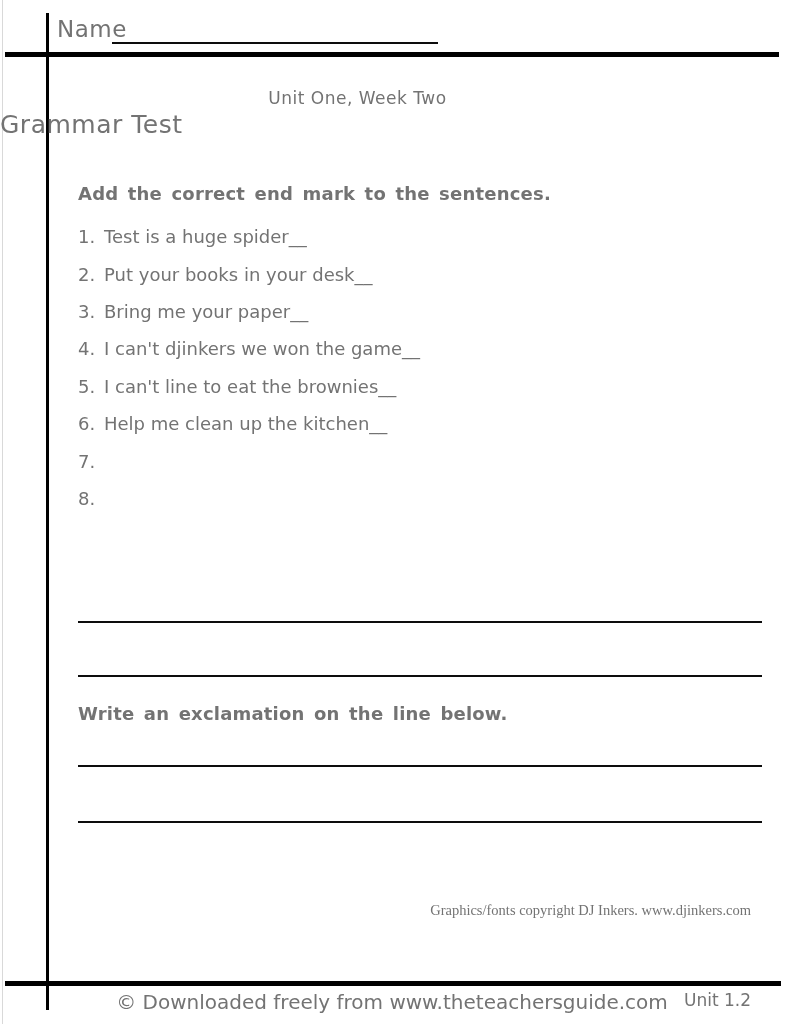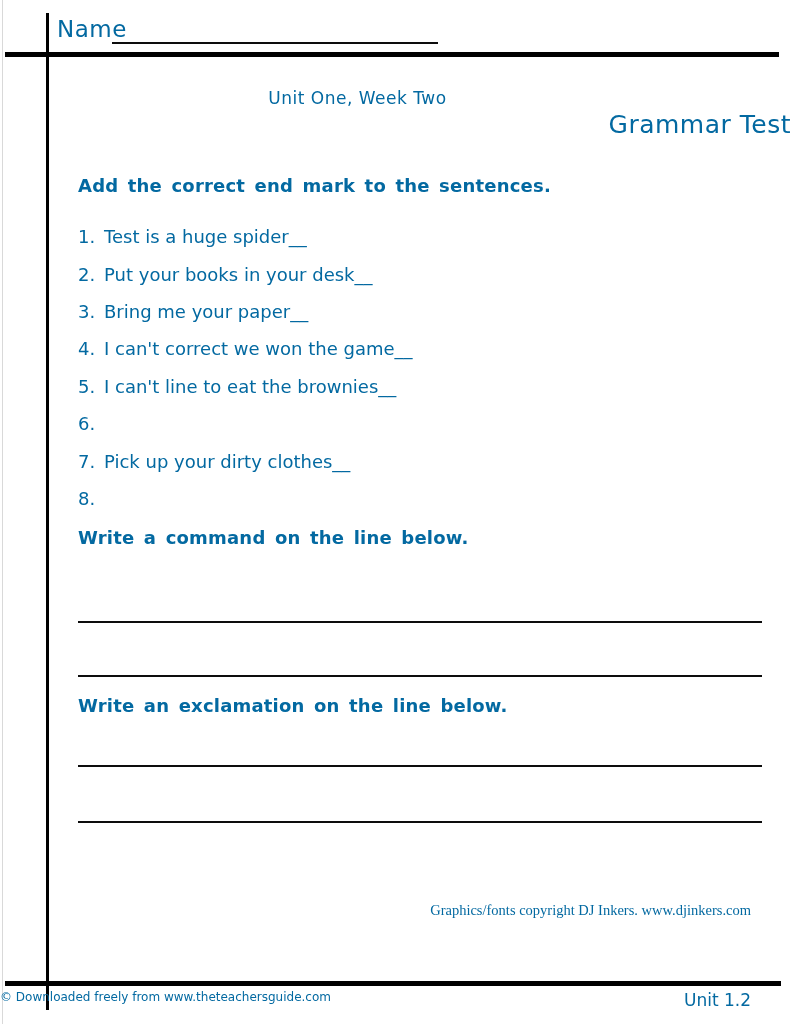--- a/index.html
+++ b/index.html
@@ -5,21 +5,21 @@
   html, body {
     margin: 0;
     padding: 0;
     background: #ffffff;
   }
   .page {
     position: relative;
     width: 791px;
     height: 1024px;
     background: #ffffff;
-    color: #0369a1;
+    color: #737373;
     font-family: "DejaVu Sans", sans-serif;
     overflow: hidden;
   }
   
   .scan-edge {
     position: absolute;
     left: 2px; top: 0;
     width: 1px; height: 1024px;
     background: #d9d9d9;
   }
@@ -60,31 +60,32 @@
     left: 0; top: 88px;
     width: 715px;
     text-align: center;
     font-size: 17px;
     letter-spacing: 0.5px;
   }
   .title-line2 {
     position: absolute;
     left: 0; top: 110px;
     width: 791px;
-    text-align: right;
+    text-align: left;
     font-size: 25px;
     letter-spacing: 0.5px;
   }
   .heading {
     position: absolute;
     left: 78px;
     font-size: 18px;
     font-weight: bold;
     word-spacing: 3px;
     letter-spacing: 0.2px;
+    margin-top: 8px;
   }
   .heading-1 { top: 175px; }
   .heading-2 { top: 527px; }
   .heading-3 { top: 695px; }
   .sentence-list {
     position: absolute;
     left: 78px; top: 218px;
     width: 560px;
   }
   .sentence-item {
@@ -109,24 +110,24 @@
   .exc-line-1 { top: 765px; }
   .exc-line-2 { top: 821px; }
   .credit-text {
     position: absolute;
     right: 40px; top: 902px;
     font-family: "Liberation Serif", serif;
     font-size: 14.5px;
   }
   .download-text {
     position: absolute;
-    left: 0; top: 990px;
+    left: 16px; top: 990px;
     width: 752px;
-    text-align: left;
-    font-size: 12px;
+    text-align: center;
+    font-size: 20px;
   }
   .unit-label {
     position: absolute;
     right: 40px; top: 990px;
     font-size: 17px;
   }
 </style>
 </head>
 <body>
 
@@ -153,39 +154,38 @@
     <div class="sentence-item">
       <span class="sentence-num">2.</span>
       <span class="sentence-text">Put your books in your desk__</span>
     </div>
     <div class="sentence-item">
       <span class="sentence-num">3.</span>
       <span class="sentence-text">Bring me your paper__</span>
     </div>
     <div class="sentence-item">
       <span class="sentence-num">4.</span>
-      <span class="sentence-text">I can't correct we won the game__</span>
+      <span class="sentence-text">I can't djinkers we won the game__</span>
     </div>
     <div class="sentence-item">
       <span class="sentence-num">5.</span>
       <span class="sentence-text">I can't line to eat the brownies__</span>
     </div>
     <div class="sentence-item">
       <span class="sentence-num">6.</span>
+      <span class="sentence-text">Help me clean up the kitchen__</span>
     </div>
     <div class="sentence-item">
       <span class="sentence-num">7.</span>
-      <span class="sentence-text">Pick up your dirty clothes__</span>
     </div>
     <div class="sentence-item">
       <span class="sentence-num">8.</span>
     </div>
   </div>
 
-  <div class="heading heading-2">Write a command on the line below.</div>
   <div class="write-line cmd-line-1"></div>
   <div class="write-line cmd-line-2"></div>
 
   <div class="heading heading-3">Write an exclamation on the line below.</div>
   <div class="write-line exc-line-1"></div>
   <div class="write-line exc-line-2"></div>
 
   <div class="credit-text">Graphics/fonts copyright DJ Inkers. www.djinkers.com</div>
   <div class="rule-bottom"></div>
   <div class="download-text">© Downloaded freely from www.theteachersguide.com</div>

